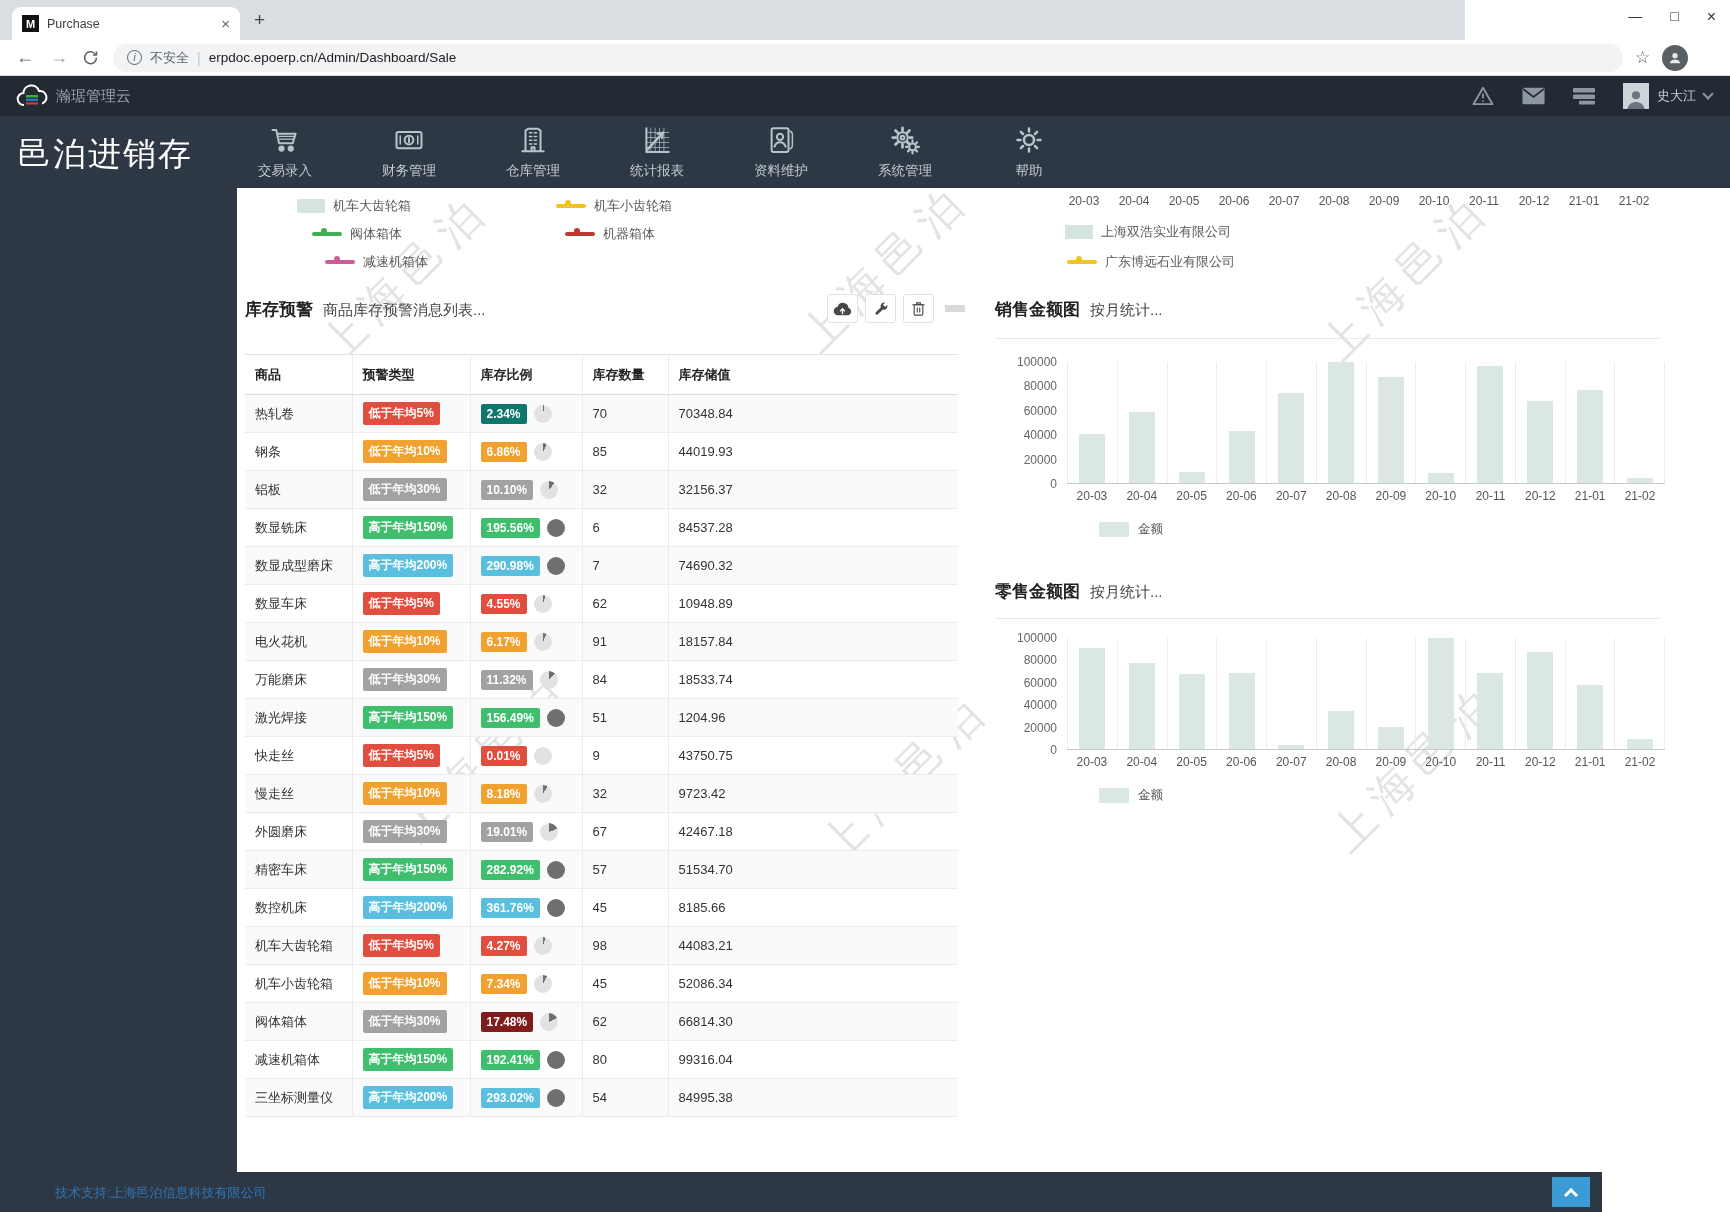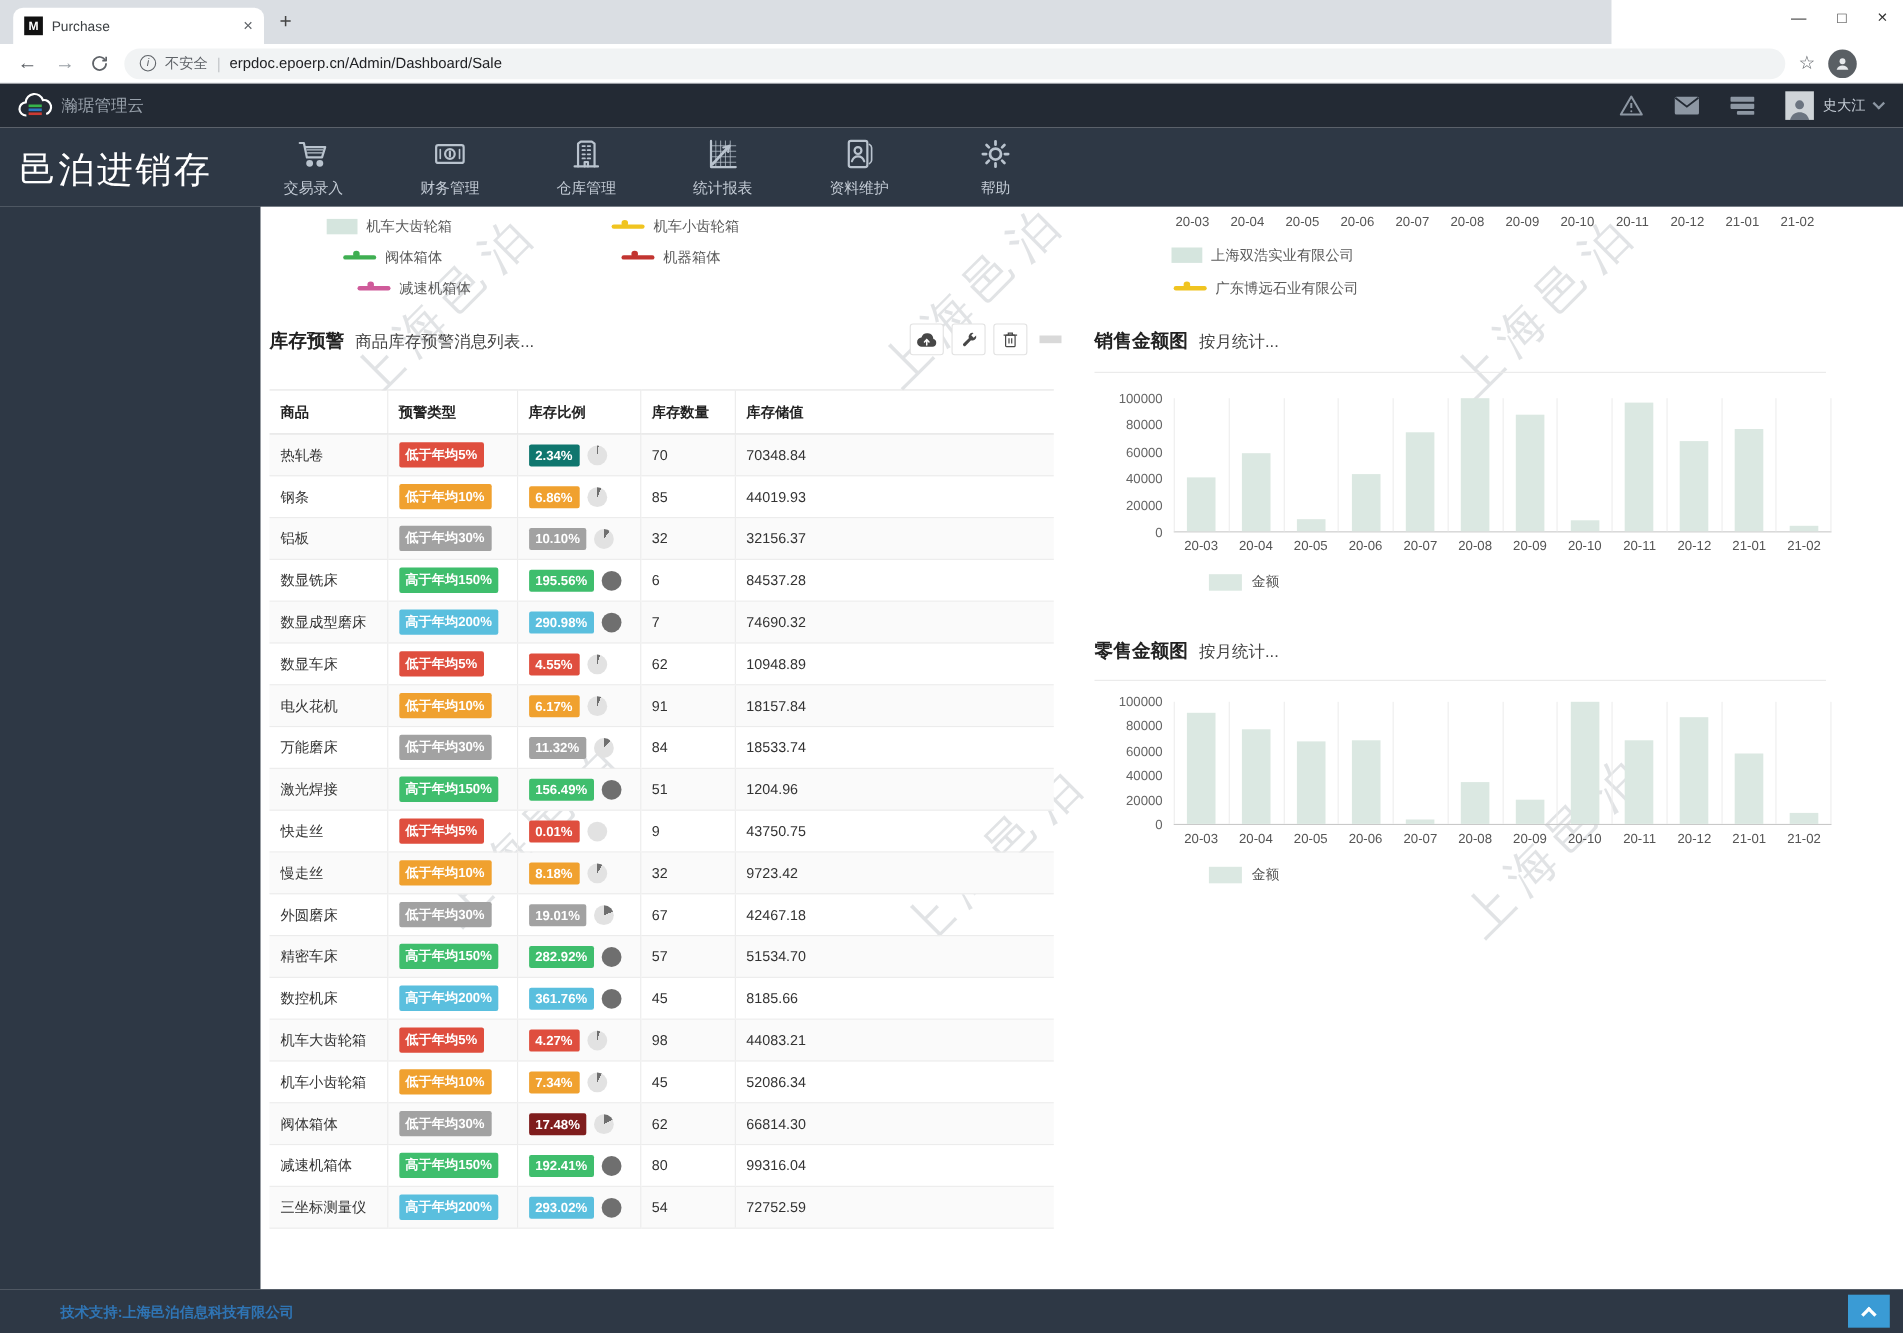--- a/index.html
+++ b/index.html
@@ -97,21 +97,21 @@
   .slot:last-child { border-right:1px solid #ededed; }
   .bar { position:absolute; bottom:0; left:50%; transform:translateX(-50%); width:26px; background:#dbe8e2; }
   .xlabels { display:flex; margin-left:72px; margin-top:5px; }
   .xlabels span { flex:1; text-align:center; font-size:12px; color:#555; }
   .ch-legend { display:flex; align-items:center; gap:9px; margin:18px 0 0 104px; }
   .ch-legend .sw { width:30px; height:15px; background:#dbe8e2; }
   .ch-legend .lb { font-size:12.5px; color:#555; }
   .divider { position:absolute; left:758px; width:665px; border-top:1px solid #e9e9e9; }
 
   
-  .footer { position:absolute; left:0; top:1172px; width:1730px; height:40px; background:#2e3845;font-weight:bold; }
+  .footer { position:absolute; left:0; top:1172px; width:1602px; height:40px; background:#2e3845; }
   .footer-text { position:absolute; left:55px; top:12px; font-size:13px; color:#2f75b5; }
   .backtop { position:absolute; right:12px; top:5px; width:38px; height:30px; background:#3a9bd5;
              display:flex; align-items:center; justify-content:center; }
   .backtop .up { width:10px; height:10px; border-left:3px solid #fff; border-top:3px solid #fff;
                  transform:rotate(45deg); margin-top:5px; }
   svg { display:block; }
 </style>
 </head>
 <body>
 
@@ -251,20 +251,32 @@
             <path d="M19.5 5c1 .6 1.6 1.3 1.6 2.4v9.2c0 1.1-.6 1.8-1.6 2.4" stroke-width="1.2"></path>
             <circle cx="11.2" cy="9.5" r="2.5"></circle>
             <path d="M6.8 17.3c.8-2.5 2.5-3.6 4.4-3.6s3.7 1.1 4.5 3.6"></path>
           </svg>
         </span>
                  <span class="nv-label">资料维护</span>
       </div>
       <div class="nav-item">
         <span class="nv-icon">
           <svg width="30" height="30" viewBox="0 0 24 24" fill="none" stroke="#b9c3ce" stroke-width="1.6" stroke-linecap="round" stroke-linejoin="round">
+            <circle cx="10" cy="10" r="4.2"></circle>
+            <circle cx="10" cy="10" r="1.5"></circle>
+            <path d="M10 4.4V2.2M10 17.8v-2.2M4.4 10H2.2M17.8 10h-2.2M6 6 4.4 4.4M14 14l1.6 1.6M14 6l1.6-1.6M6 14l-1.6 1.6" stroke-width="2.2"></path>
+            <circle cx="18" cy="17.5" r="2.7"></circle>
+            <path d="M18 13.8v-1.5M18 21.2v1.5M14.3 17.5h-1.5M21.7 17.5h1.5M15.4 14.9l-1-1M20.6 20.1l1 1M20.6 14.9l1-1M15.4 20.1l-1 1" stroke-width="1.7"></path>
+          </svg>
+        </span>
+                 <span class="nv-label">系统管理</span>
+      </div>
+      <div class="nav-item">
+        <span class="nv-icon">
+          <svg width="30" height="30" viewBox="0 0 24 24" fill="none" stroke="#b9c3ce" stroke-width="1.6" stroke-linecap="round" stroke-linejoin="round">
             <circle cx="12" cy="12" r="4" stroke-width="2"></circle>
             <path d="M12 2.8v2.4M12 18.8v2.4M2.8 12h2.4M18.8 12h2.4M5.5 5.5l1.7 1.7M16.8 16.8l1.7 1.7M18.5 5.5l-1.7 1.7M7.2 16.8l-1.7 1.7" stroke-width="2"></path>
           </svg>
         </span>
                  <span class="nv-label">帮助</span>
       </div>
     </div>
 </div>
 
 <div class="sidebar"></div>
@@ -597,21 +609,21 @@
         <tr>
           <td>三坐标测量仪</td>
           <td><span class="badge" style="background:#5abfde">高于年均200%</span></td>
           <td>
             <span class="ratio-cell">
               <span class="badge" style="background:#5abfde">293.02%</span>
               <span class="pie" style="background:conic-gradient(#6f6f6f 0 100%, #e2e2e2 100% 100%)"></span>
             </span>
           </td>
           <td>54</td>
-          <td>72752.59</td>
+          <td>84995.38</td>
         </tr>
       </tbody>
   </table>
 
   <div class="card-head" style="left:758px; top:110px;">
     <span class="card-title">销售金额图</span>
     <span class="card-sub">按月统计...</span>
   </div>
   <div class="divider" style="top:150px;"></div>
   <div class="chart" id="chart-0" style="top:174px;">

